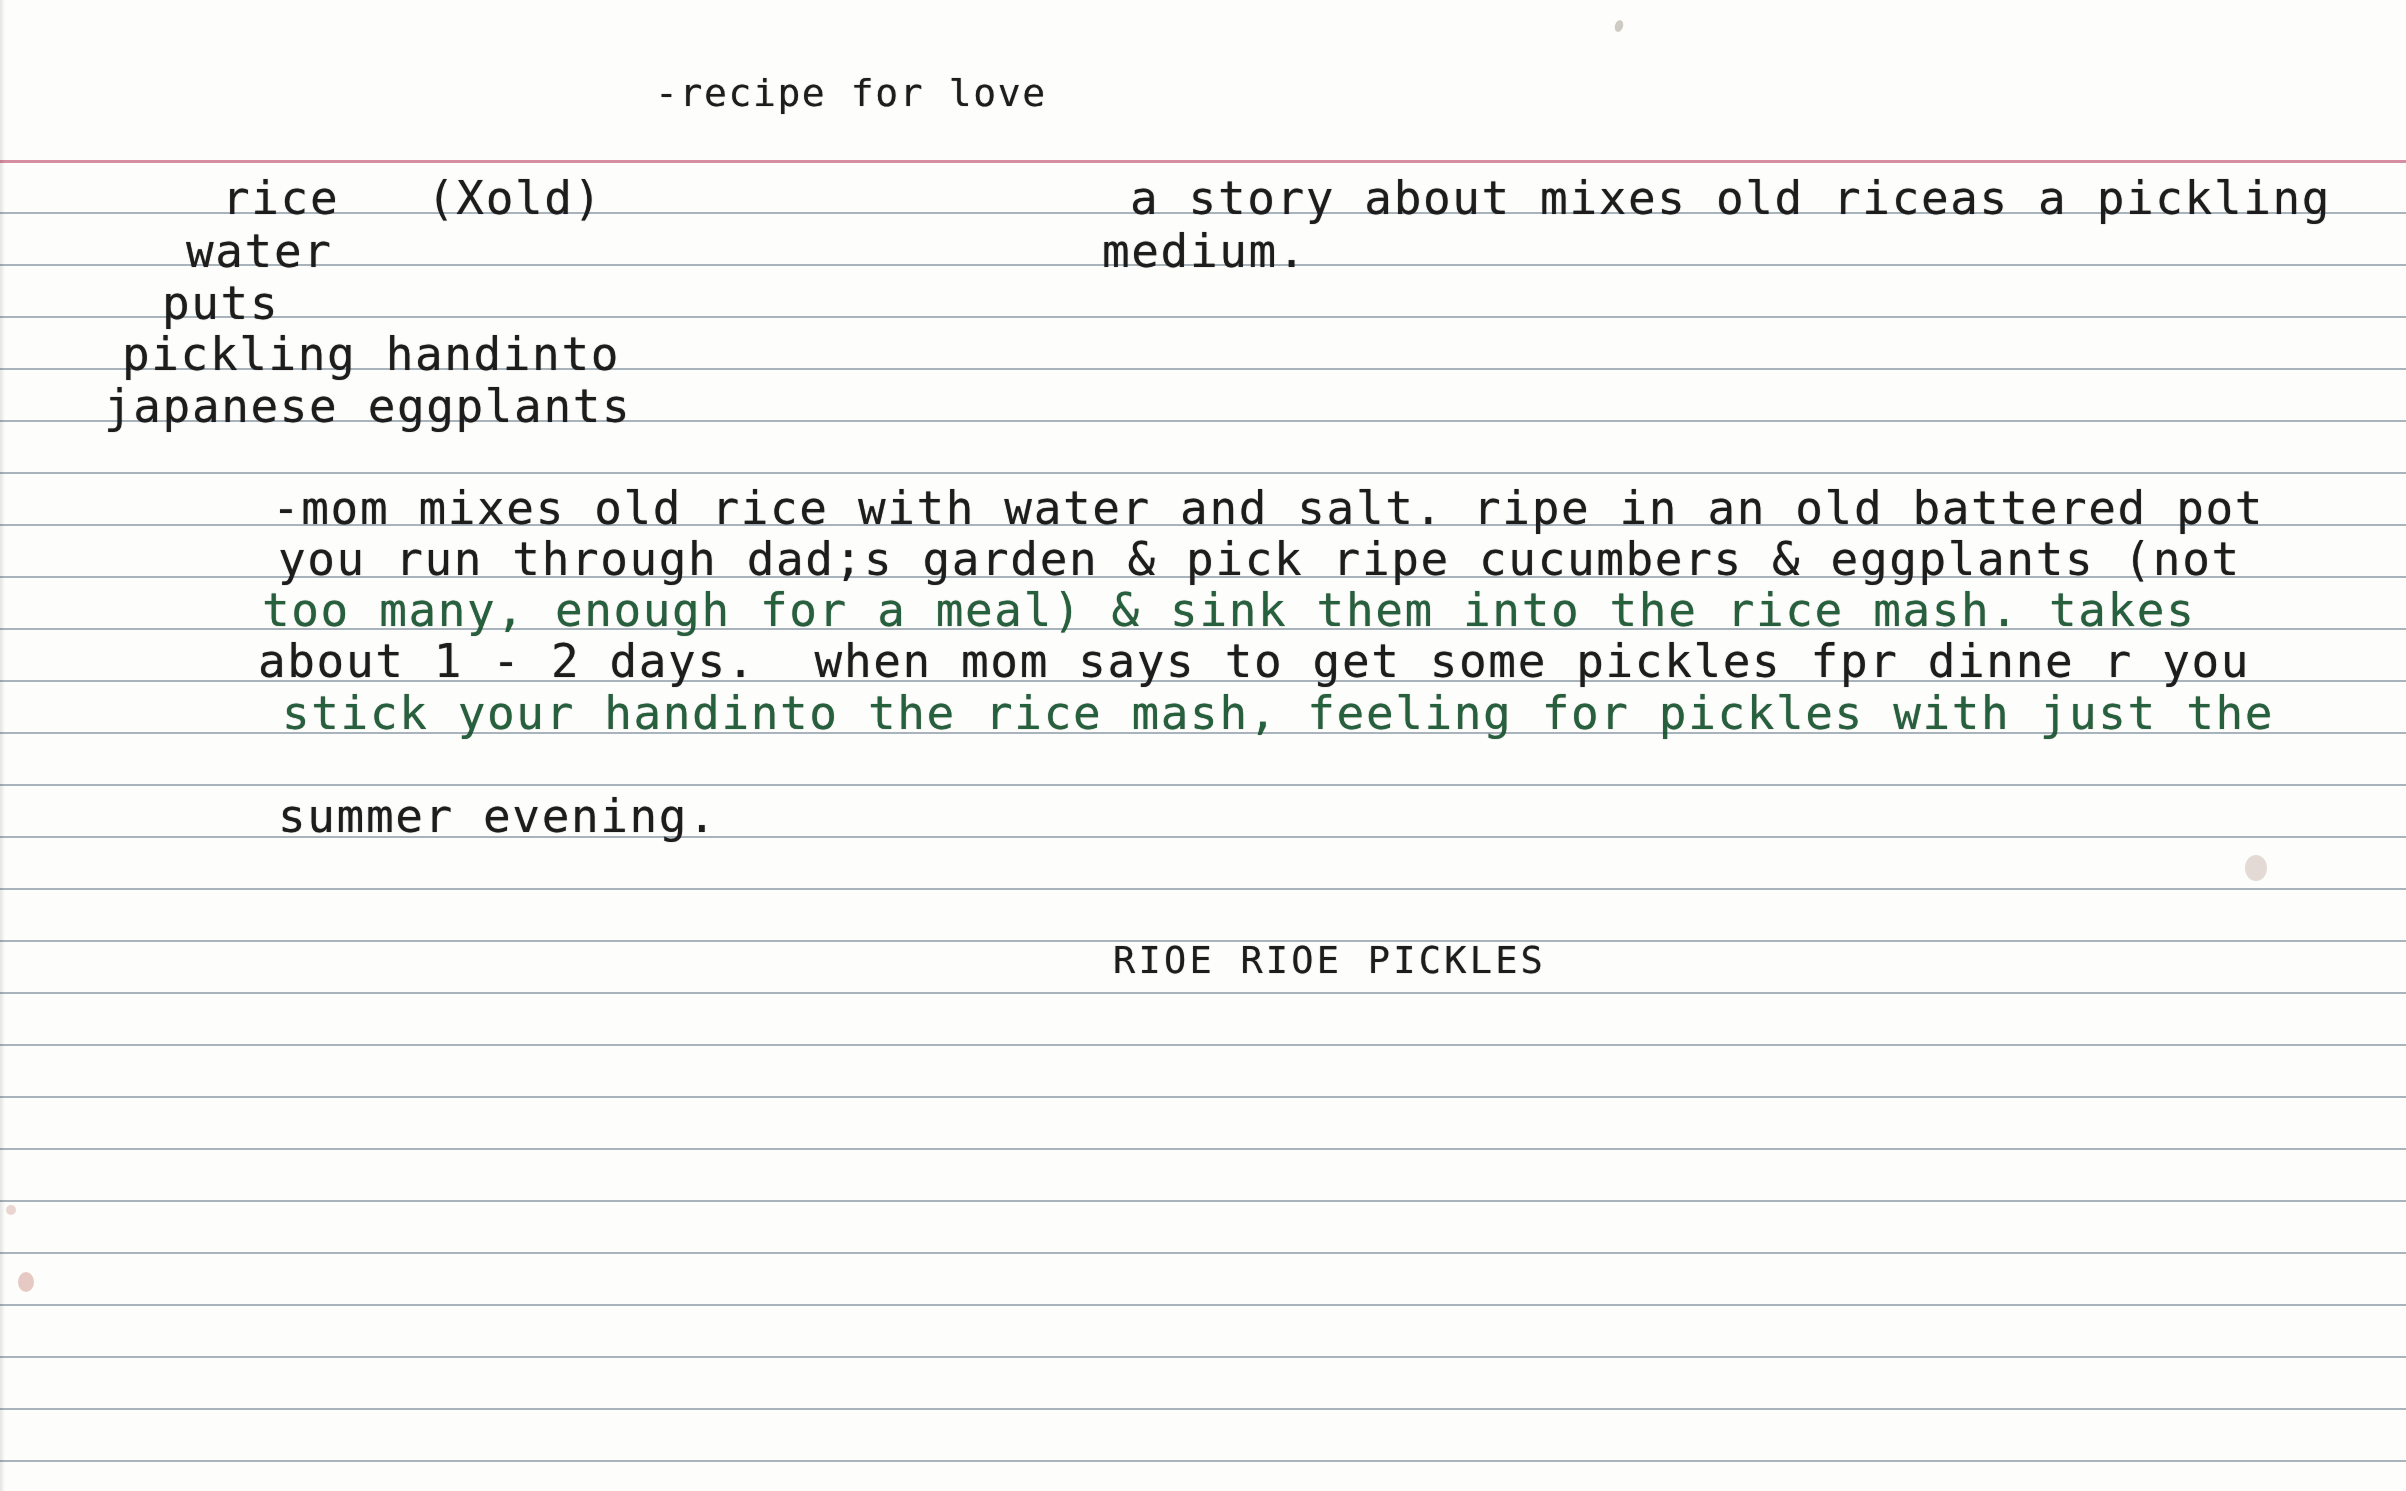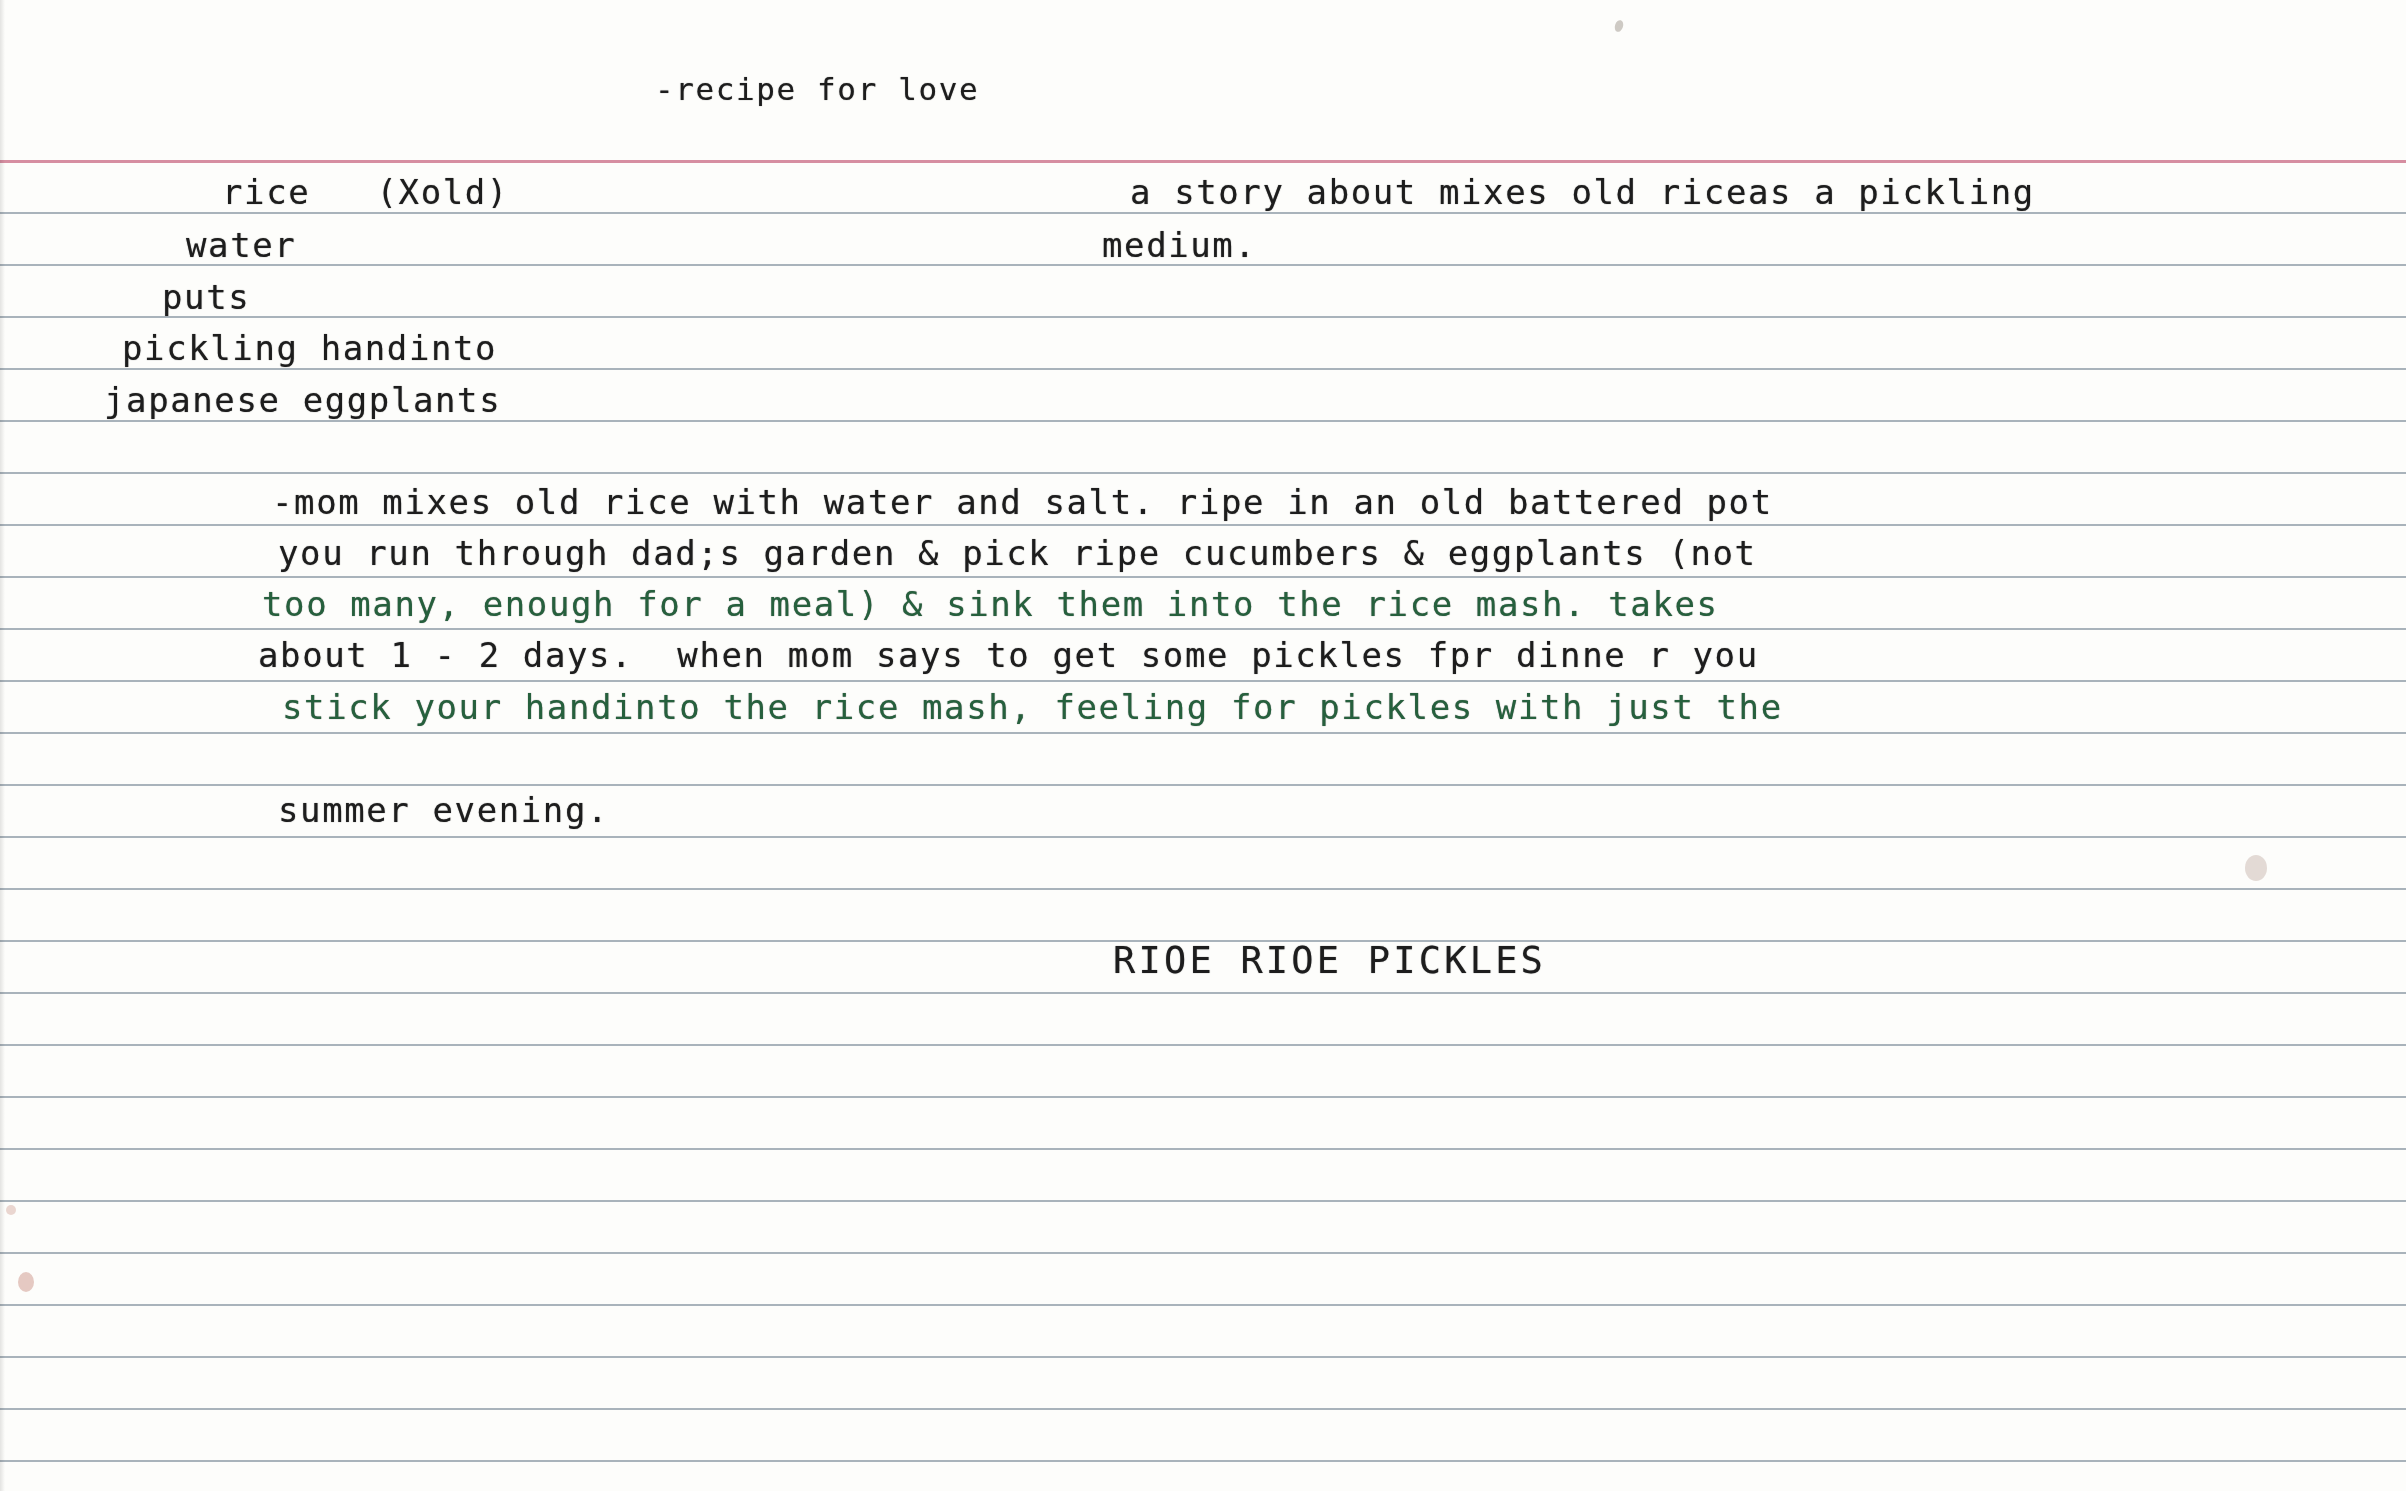--- a/index.html
+++ b/index.html
@@ -39,27 +39,27 @@
   
   .typed {
     position: absolute;
     inset: 0;
   }
   .tx {
     position: absolute;
     white-space: pre;
     color: #1d1d1d;
     font-family: "DejaVu Sans Mono", "Liberation Mono", monospace;
-    font-size: 34px;
+    font-size: 46px;
     letter-spacing: 1.6px;
     line-height: 1;
     text-shadow: 0 0 1.1px rgba(0,0,0,.55);
   }
   .tx.light { color: #14532d; opacity: .92; }
-  .tx.title { font-size: 31px; text-align: right; }
+  .tx.title { font-size: 38px; text-align: right; }
   .tx.heading { font-size: 37px; letter-spacing: 3.2px; }
 
   
   .blemish {
     position: absolute;
     border-radius: 50%;
     pointer-events: none;
   }
   .smudge-a {
     width: 8px; height: 12px;

